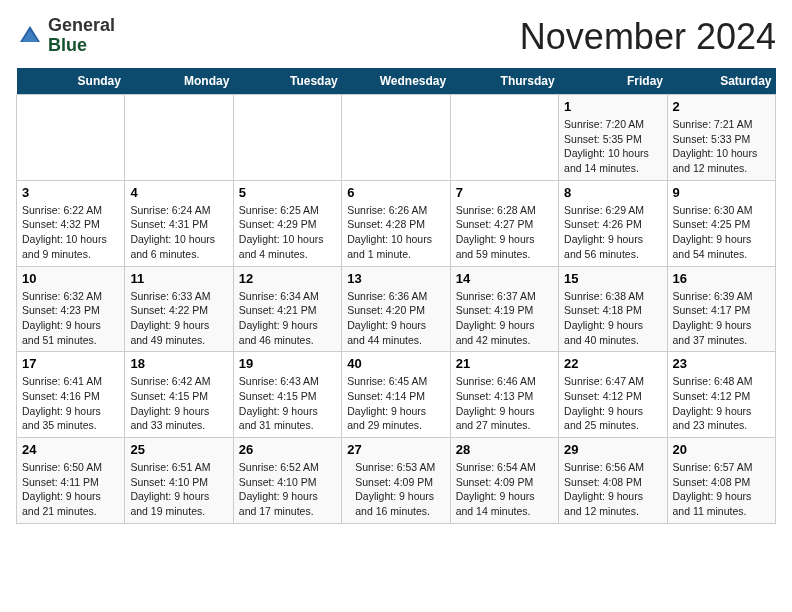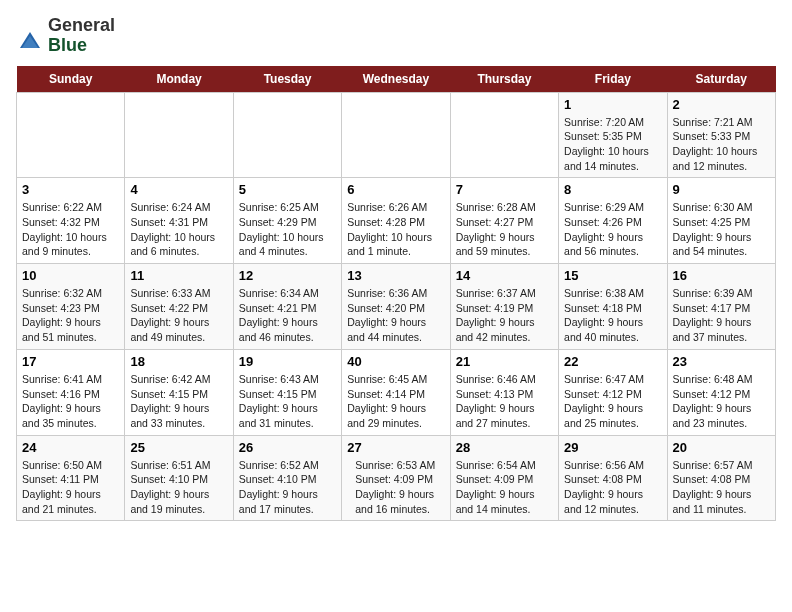--- a/index.html
+++ b/index.html
@@ -11,21 +11,21 @@
       padding: 16px;
     }
     .header-area {
       display: flex;
       justify-content: space-between;
       align-items: flex-start;
       margin-bottom: 10px;
     }
     .logo {
       display: flex;
-      align-items: flex-end;
+      align-items: center;
       gap: 4px;
     }
     .logo-text {
       font-size: 18px;
       font-weight: bold;
       line-height: 1.1;
     }
     .logo-general { color: #333; }
     .logo-blue { color: #14532d; }
     .logo-icon {
@@ -43,24 +43,24 @@
     .location {
       font-size: 15px;
       color: #444;
     }
     table {
       width: 100%;
       border-collapse: collapse;
       font-size: 11px;
     }
     thead tr th {
-      background: #7f1d1d;
+      background: #0c4a6e;
       color: #fff;
       padding: 6px 4px;
-      text-align: center;
+      text-align: right;
       font-size: 12px;
       font-weight: bold;
     }
     tbody tr td {
       border: 1px solid #ccc;
       vertical-align: top;
       padding: 4px 5px;
       min-height: 70px;
       width: 14.28%;
       background: #fff;
@@ -91,20 +91,21 @@
     <svg class="logo-icon" viewBox="0 0 28 28">
       <polygon points="14,4 24,20 4,20" fill="#2563a8"></polygon>
       <polygon points="14,8 22,20 6,20" fill="#5b9bd5" opacity="0.5"></polygon>
     </svg>
     <div class="logo-text">
       <span class="logo-general">General</span><br>
       <span class="logo-blue">Blue</span>
     </div>
   </div>
   <div class="title-area">
+    <div class="month-title">November 2024</div>
   </div>
 </div>
 
 <table>
   <thead>
     <tr id="header-row">
         <th>Sunday</th>
         <th>Monday</th>
         <th>Tuesday</th>
         <th>Wednesday</th>

